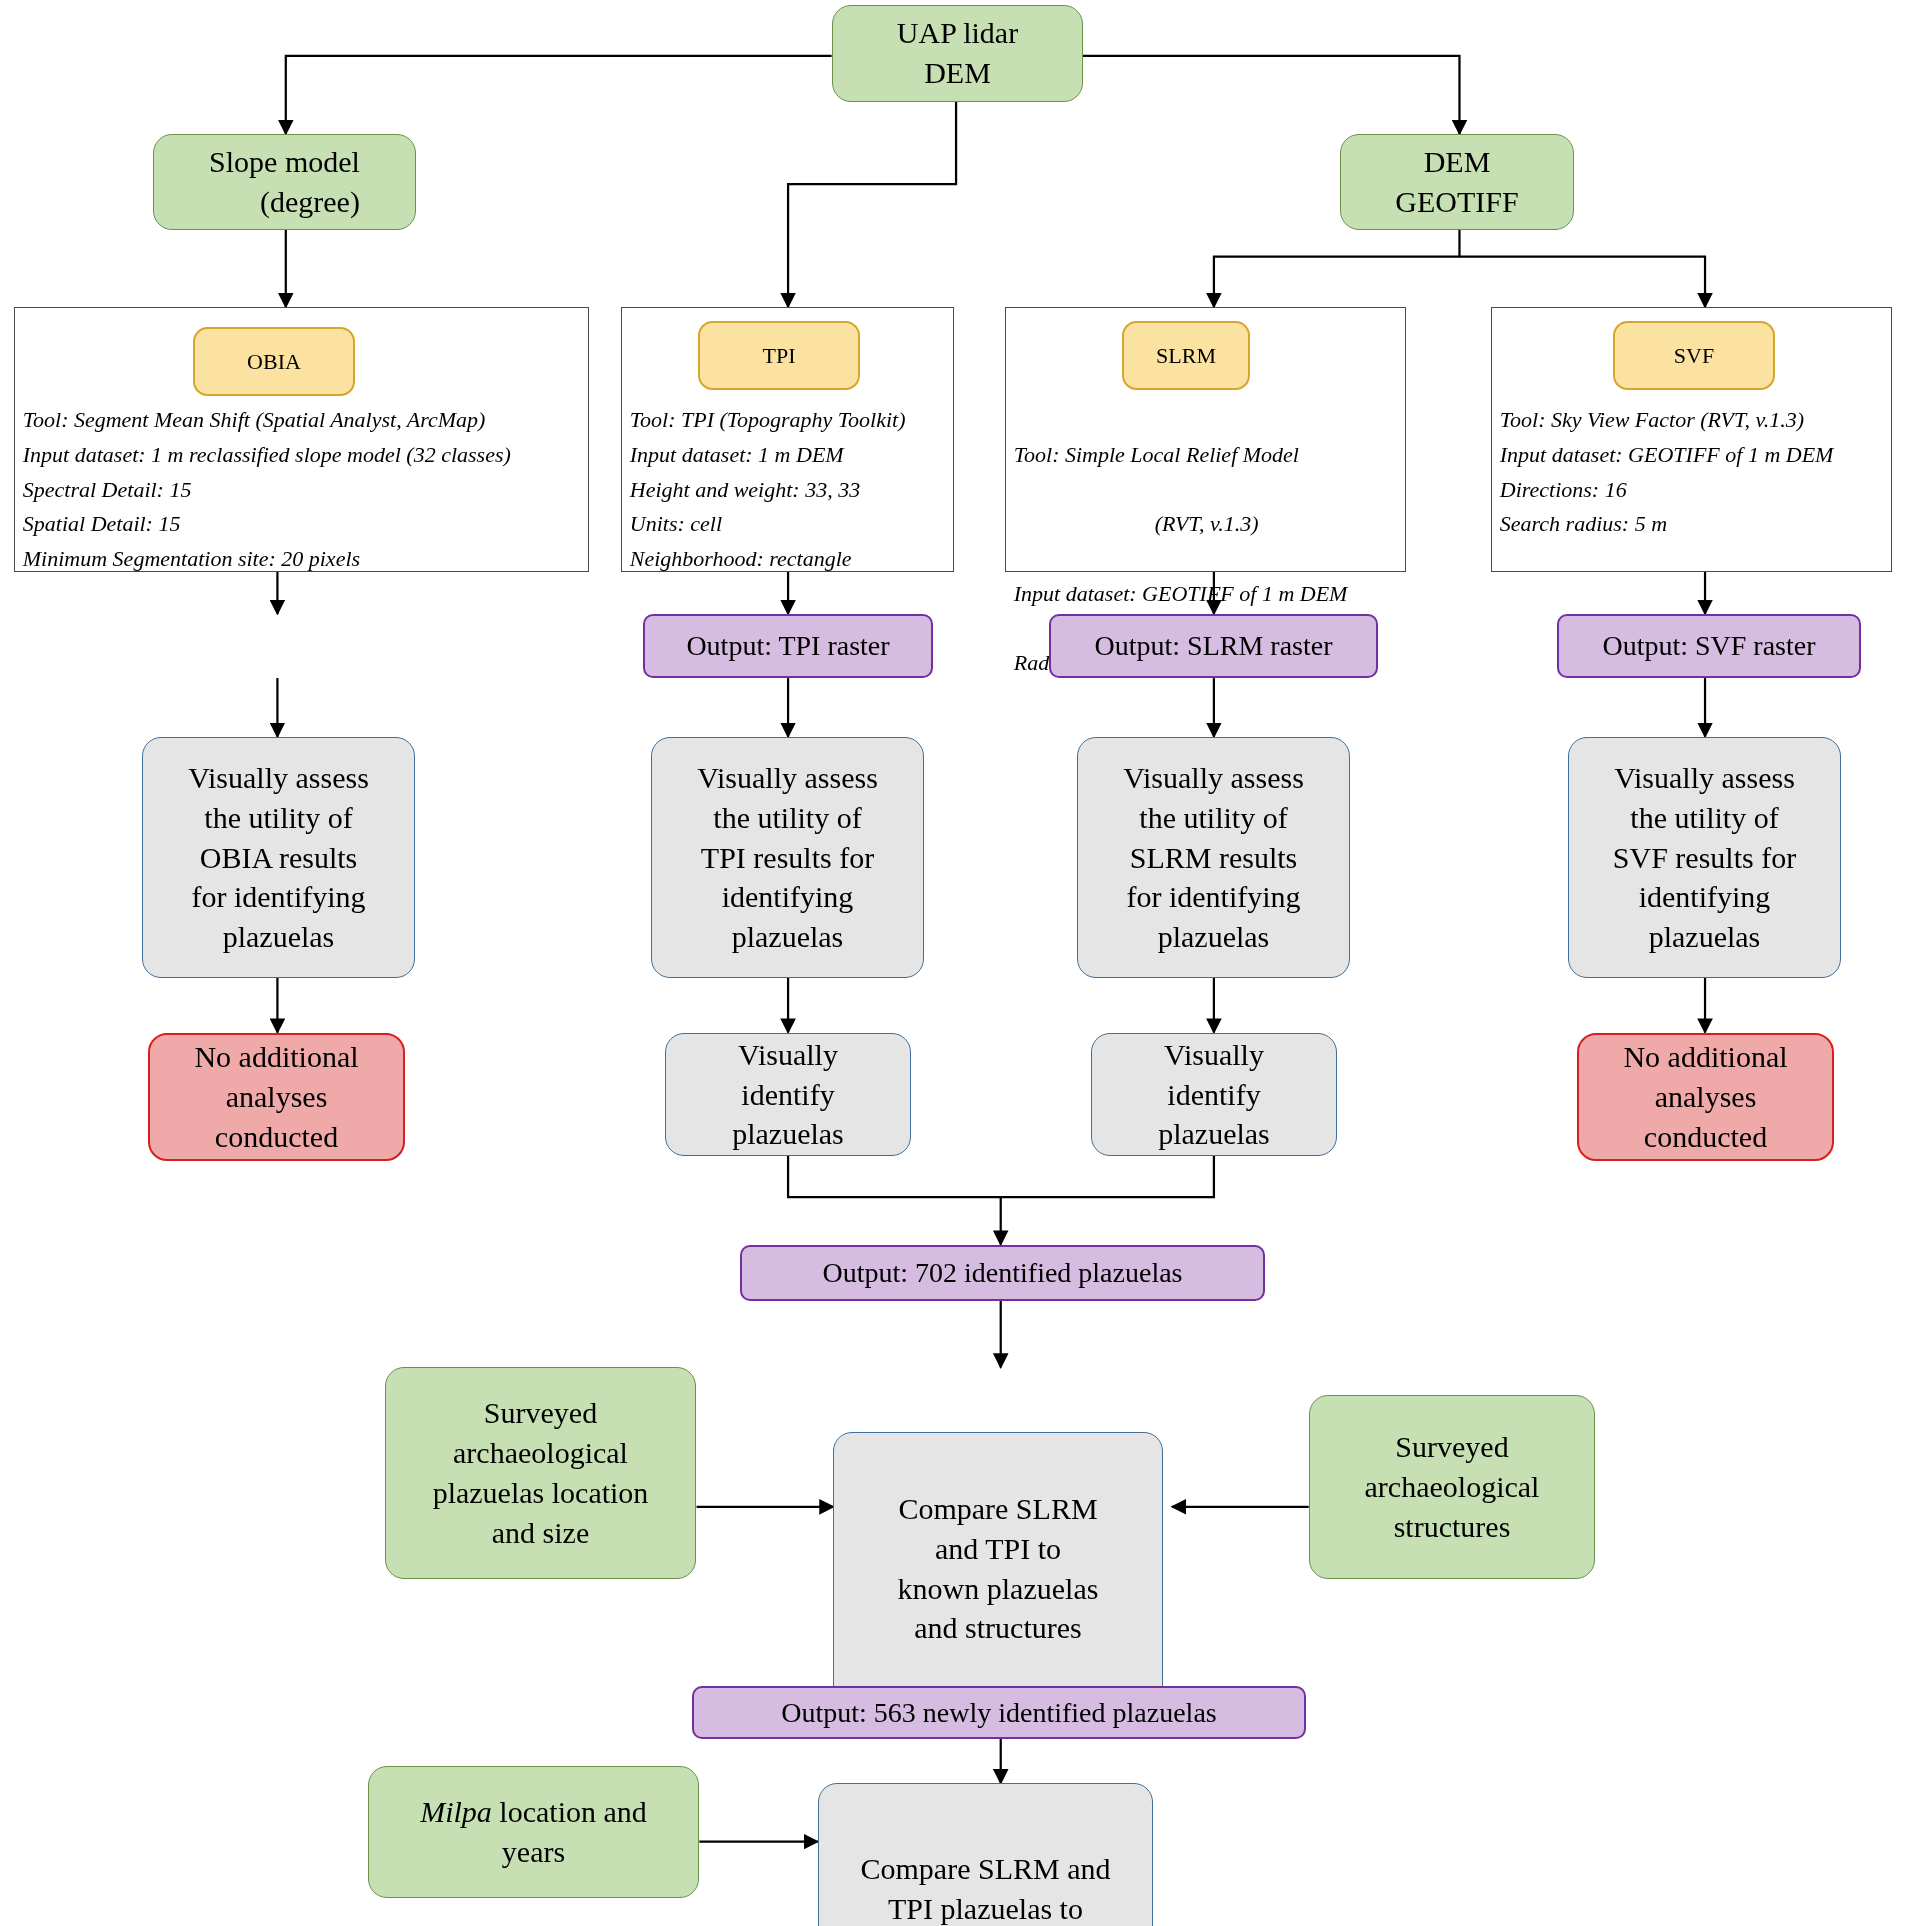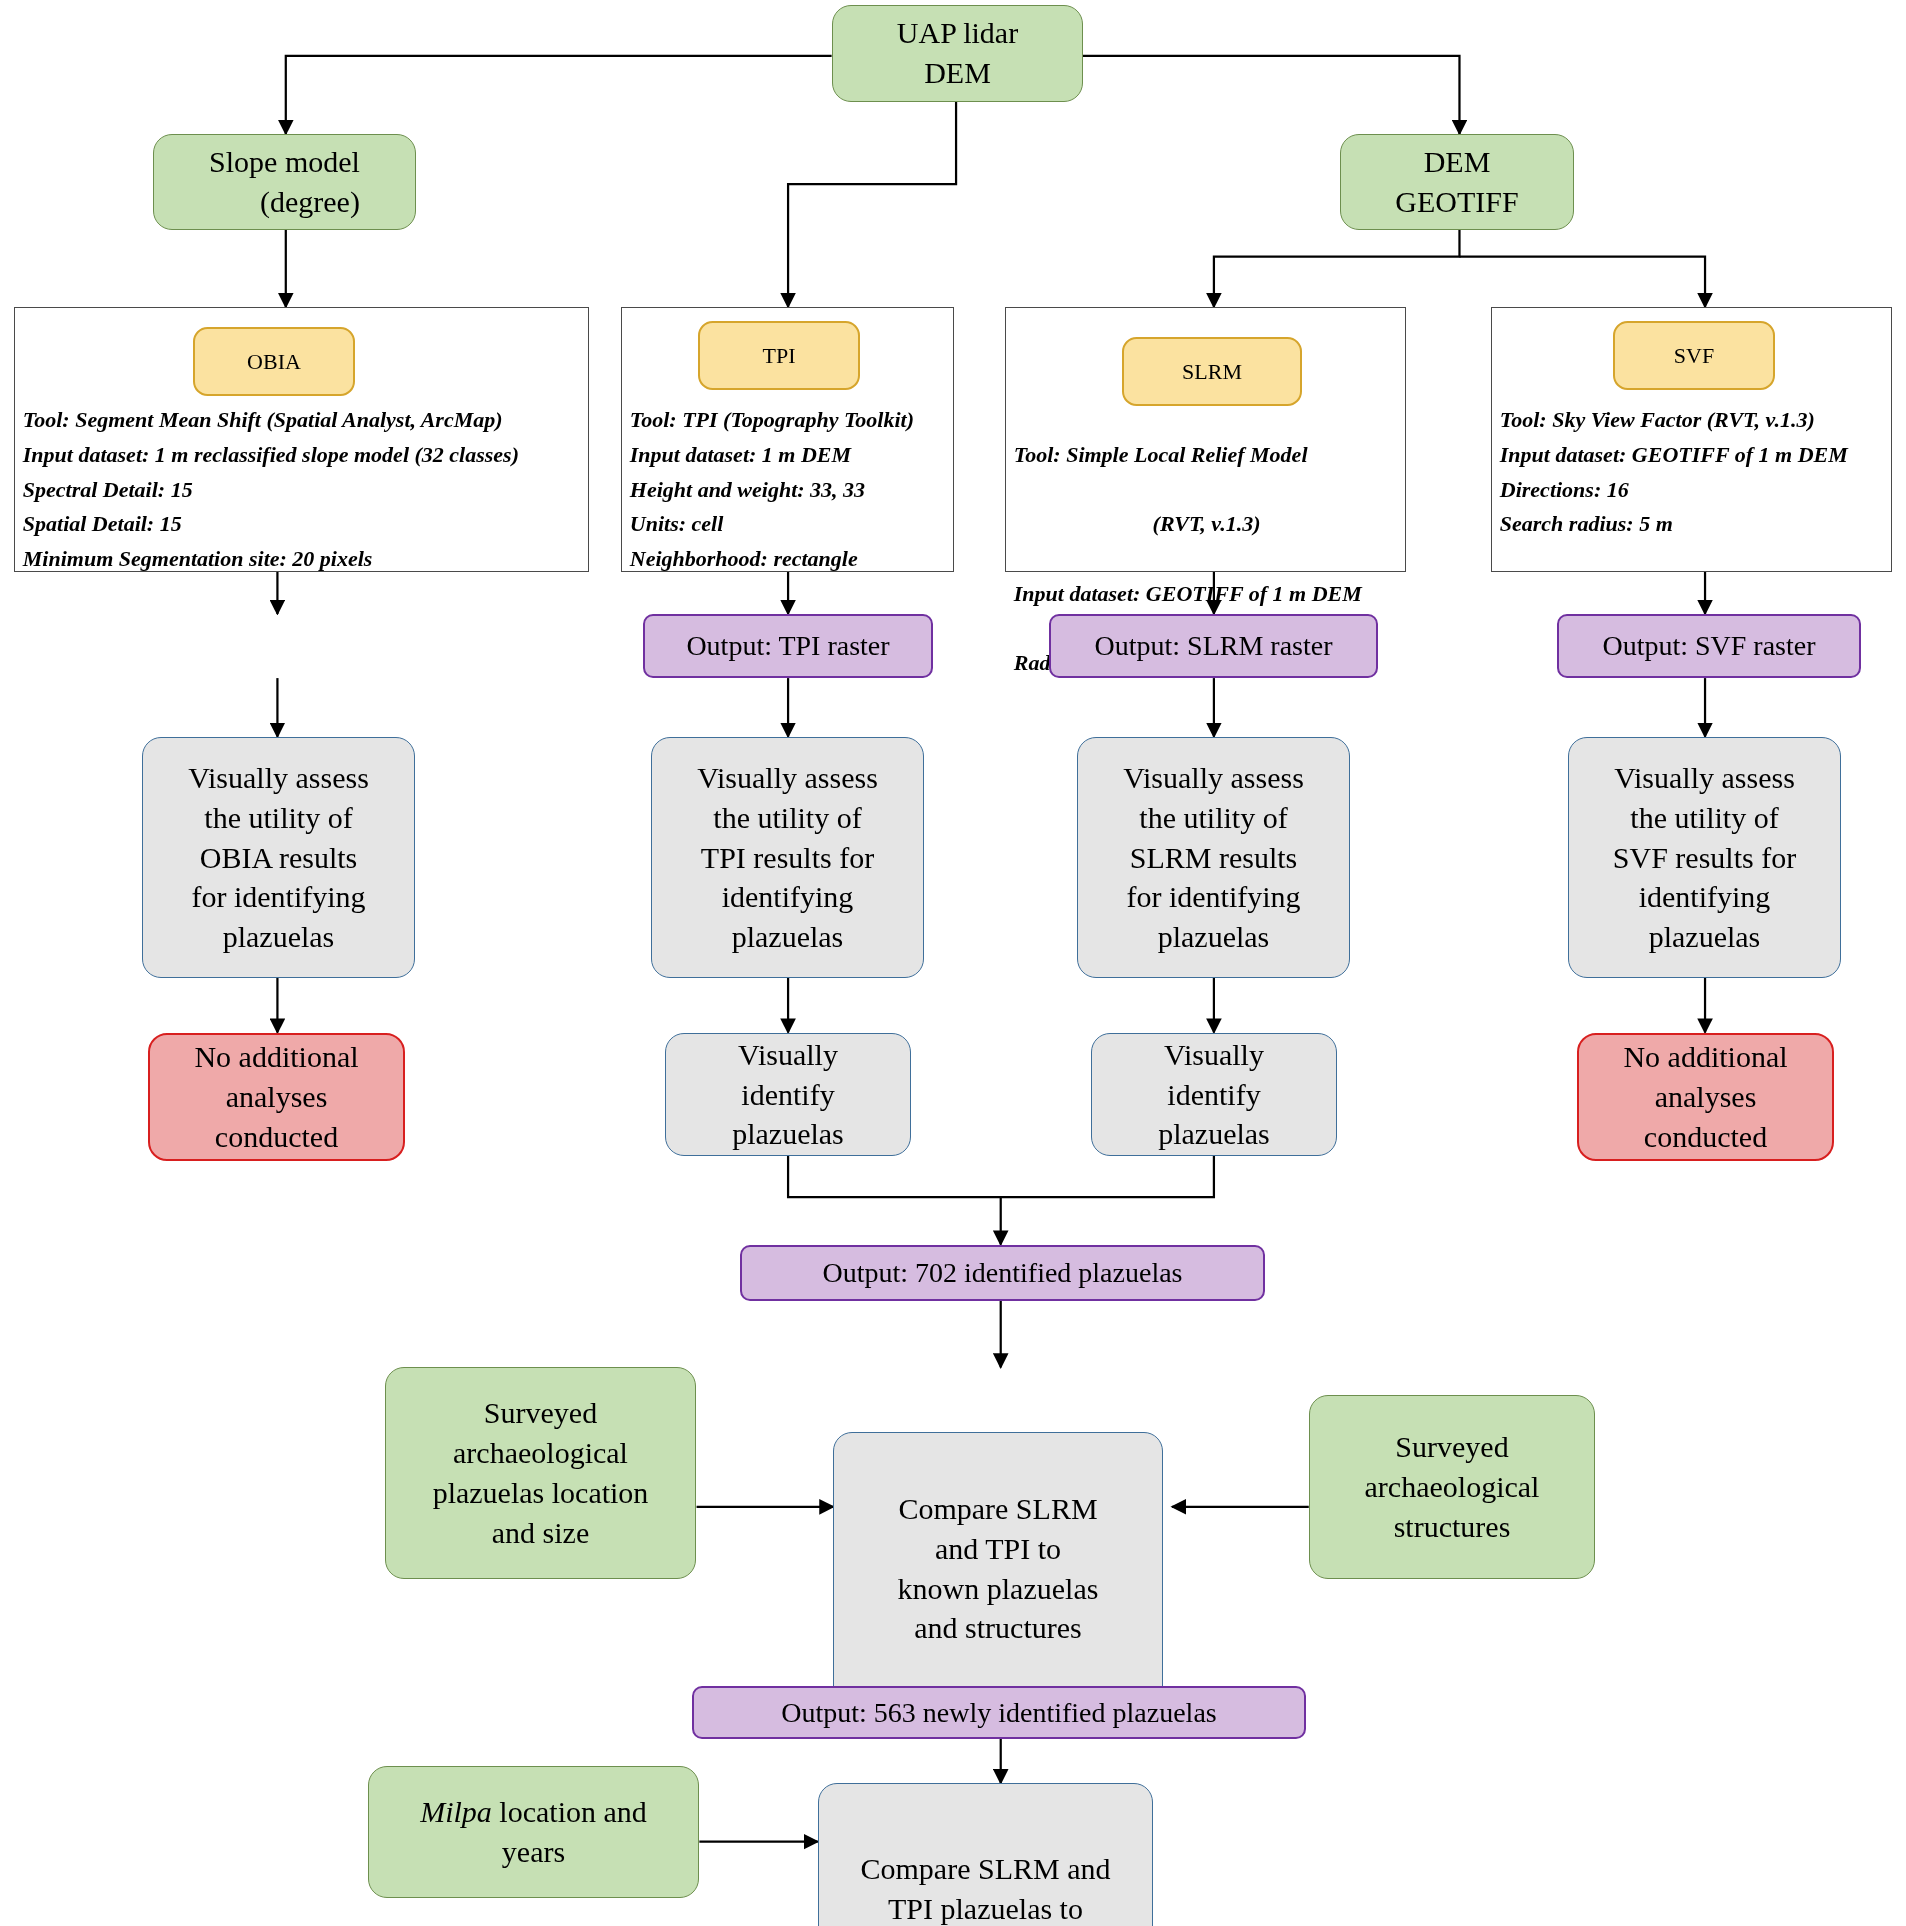--- a/index.html
+++ b/index.html
@@ -76,21 +76,20 @@
   .panel-body {
     position: absolute;
     left: 7.8px;
     right: 5.6px;
     font-style: italic;
     font-size: 22px;
     line-height: 1.58;
     color: #000000;
     white-space: pre-line;
     text-align: left;
-    font-weight: bold;
   }
   .tag {
     position: absolute;
     z-index: 4;
   }
 </style>
 </head>
 <body>
 
 <div id="page">
@@ -176,21 +175,21 @@
   <div class="node yellow tag" style="left:698px; top:321px; width:162px; height:69px;">TPI</div>
 
   <div class="panel" style="left:1005px; top:307px; width:401px; height:265px;">
     <div class="panel-body" style="top:95px;">
       <div>Tool: Simple Local Relief Model</div>
       <div style="text-align:center;">(RVT, v.1.3)</div>
       <div>Input dataset: GEOTIFF of 1 m DEM</div>
       <div>Radius: 10</div>
     </div>
   </div>
-  <div class="node yellow tag" style="left:1122px; top:337px; width:180px; height:69px;">SLRM</div>
+  <div class="node yellow tag" style="left:1122px; top:321px; width:128px; height:69px;">SLRM</div>
 
   <div class="panel" style="left:1491px; top:307px; width:401px; height:265px;">
     <div class="panel-body" style="top:95px;">Tool: Sky View Factor (RVT, v.1.3)
 Input dataset: GEOTIFF of 1 m DEM
 Directions: 16
 Search radius: 5 m</div>
   </div>
   <div class="node yellow tag" style="left:1613px; top:321px; width:162px; height:69px;">SVF</div>
 
   <div class="node purple" style="left:1049px; top:614px; width:329px; height:64px;">Output: SLRM raster</div>

